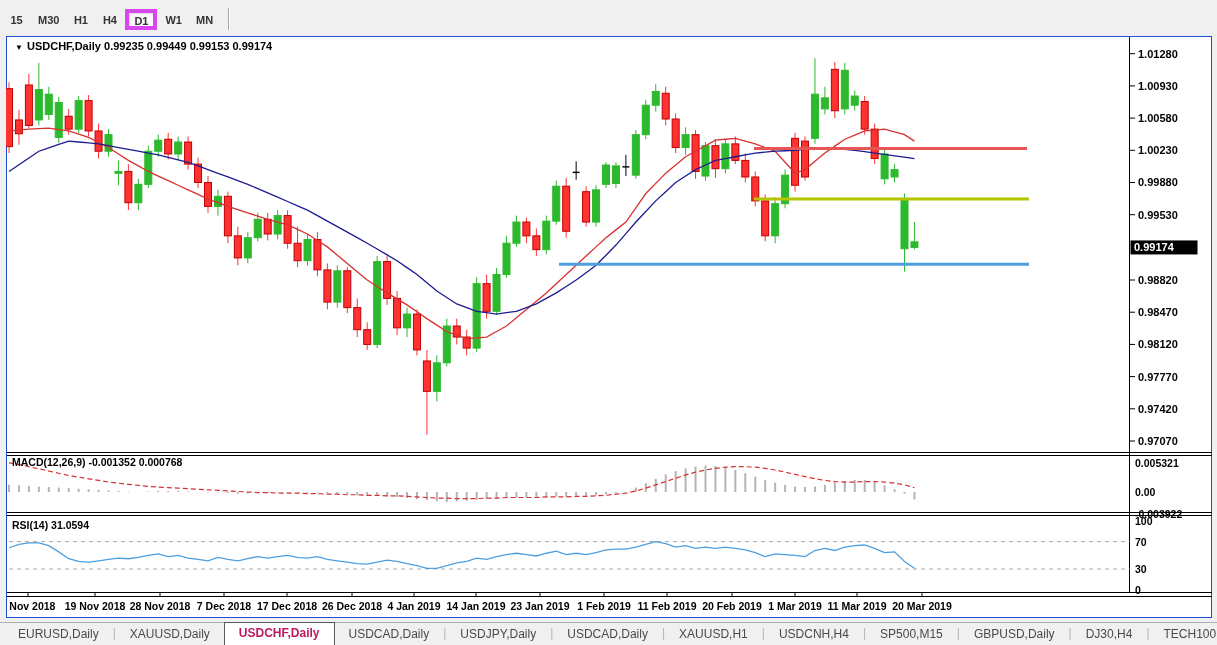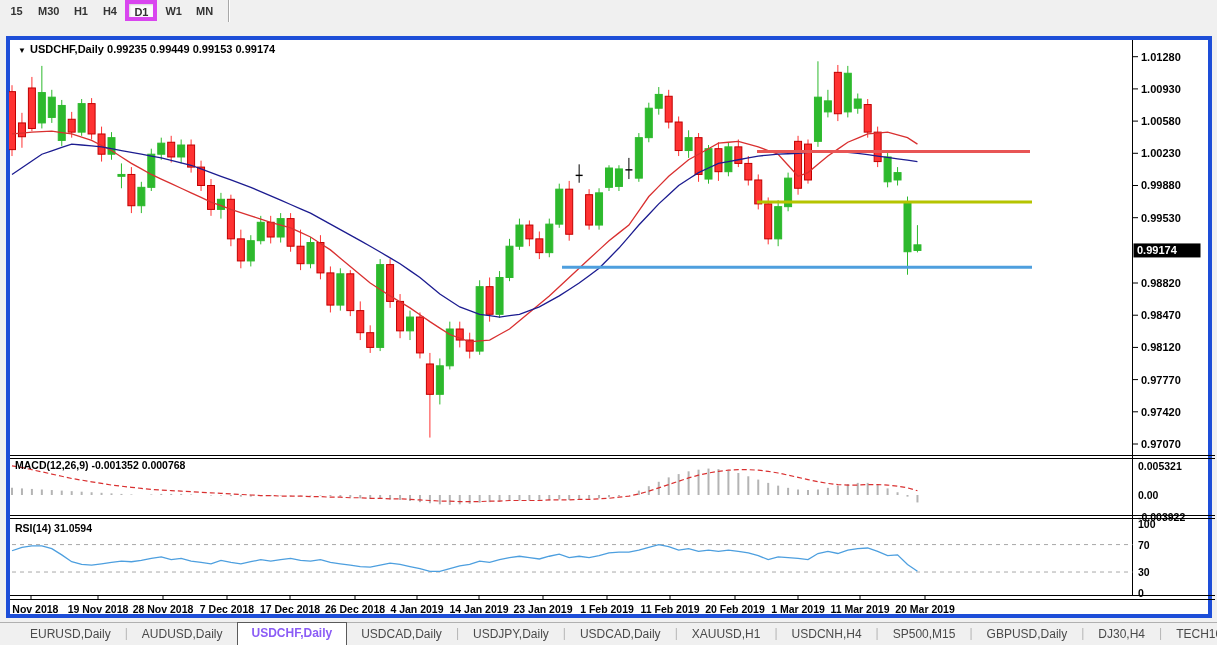--- a/index.html
+++ b/index.html
@@ -1,34 +1,34 @@
 <!DOCTYPE html>
 <html><head>
 <meta charset="utf-8">
 <style>
   html,body{margin:0;padding:0;background:#f0f0f0;}
   *{box-sizing:border-box;}
   .stage{position:relative;width:1217px;height:645px;background:#f0f0f0;overflow:hidden;
          font-family:"Liberation Sans","DejaVu Sans",sans-serif;}
   
   .toolbar{position:absolute;left:0;top:0;width:1034px;height:30px;background:#f0f0f0;
-           display:flex;align-items:flex-start;padding-left:2px;}
+           display:flex;align-items:flex-end;padding-left:2px;}
   .tf-btn{min-width:27px;height:21px;margin:0 1px;border:1px solid transparent;background:transparent;
           font-family:inherit;font-size:11px;font-weight:700;color:#333;padding:2px 5px;text-align:center;cursor:default;}
   .tf-btn.active{background:#fbfbfb;border:4px solid #d946ef;box-shadow:inset 1px 1px 2px rgba(0,0,0,.15);}
   .tb-sep{width:2px;height:22px;margin:0 8px;border-left:1px solid #a8a8a8;border-right:1px solid #ffffff;}
   
   .chart-window{position:absolute;left:6px;top:36px;width:1206px;height:582px;background:#ffffff;
-                border:4px solid #1d4ed8;}
+                border:1px solid #1d4ed8;}
   .chart-window svg{position:absolute;left:-1px;top:-1px;}
   
   .tabbar{position:absolute;left:0;top:622px;width:1217px;height:23px;background:#f0f0f0;
-          border-top:1px solid #b0b0b0;display:flex;align-items:flex-end;padding-left:16px;font-size:12px;}
+          border-top:1px solid #b0b0b0;display:flex;align-items:flex-end;padding-left:4px;font-size:12px;}
   .tab{padding:3px 14px 4px 14px;color:#4a4a4a;white-space:nowrap;cursor:default;position:relative;}
-  .tab.active{background:#ffffff;border:1px solid #5a5a5a;border-bottom:none;color:#8b5cf6;font-weight:700;
+  .tab.active{background:#ffffff;border:1px solid #5a5a5a;border-bottom:none;color:#be185d;font-weight:700;
               padding:3px 14px 5px 14px;}
   .tab-sep{color:#b5b5b5;align-self:center;padding-bottom:2px;}
   .tab-spacer{flex:1;}
 </style>
 </head>
 <body>
 
 <div class="stage">
   <div class="toolbar">
       <button class="tf-btn">15</button>
@@ -399,21 +399,21 @@
         <text x="921" y="609" font-size="10.5" fill="#000" font-weight="700" text-anchor="middle" font-family="&quot;Liberation Sans&quot;,&quot;DejaVu Sans&quot;,sans-serif">20 Mar 2019</text>
         <text x="14" y="49" font-size="8" fill="#000" font-weight="700" text-anchor="start" font-family="&quot;Liberation Sans&quot;,&quot;DejaVu Sans&quot;,sans-serif">▼</text>
         <text x="26" y="49" font-size="11" fill="#000" font-weight="700" text-anchor="start" font-family="&quot;Liberation Sans&quot;,&quot;DejaVu Sans&quot;,sans-serif">USDCHF,Daily  0.99235 0.99449 0.99153 0.99174</text>
         <text x="11" y="465" font-size="10.5" fill="#000" font-weight="700" text-anchor="start" font-family="&quot;Liberation Sans&quot;,&quot;DejaVu Sans&quot;,sans-serif">MACD(12,26,9) -0.001352 0.000768</text>
         <text x="11" y="528" font-size="10.5" fill="#000" font-weight="700" text-anchor="start" font-family="&quot;Liberation Sans&quot;,&quot;DejaVu Sans&quot;,sans-serif">RSI(14) 31.0594</text>
       </svg>
   </div>
   <div class="tabbar">
       <div class="tab">EURUSD,Daily</div>
       <span class="tab-sep">|</span>
-      <div class="tab">AUDUSD,Daily</div>
+      <div class="tab">XAUUSD,Daily</div>
       <div class="tab active">USDCHF,Daily</div>
       <div class="tab">USDCAD,Daily</div>
       <span class="tab-sep">|</span>
       <div class="tab">USDJPY,Daily</div>
       <span class="tab-sep">|</span>
       <div class="tab">USDCAD,Daily</div>
       <span class="tab-sep">|</span>
       <div class="tab">XAUUSD,H1</div>
       <span class="tab-sep">|</span>
       <div class="tab">USDCNH,H4</div>

